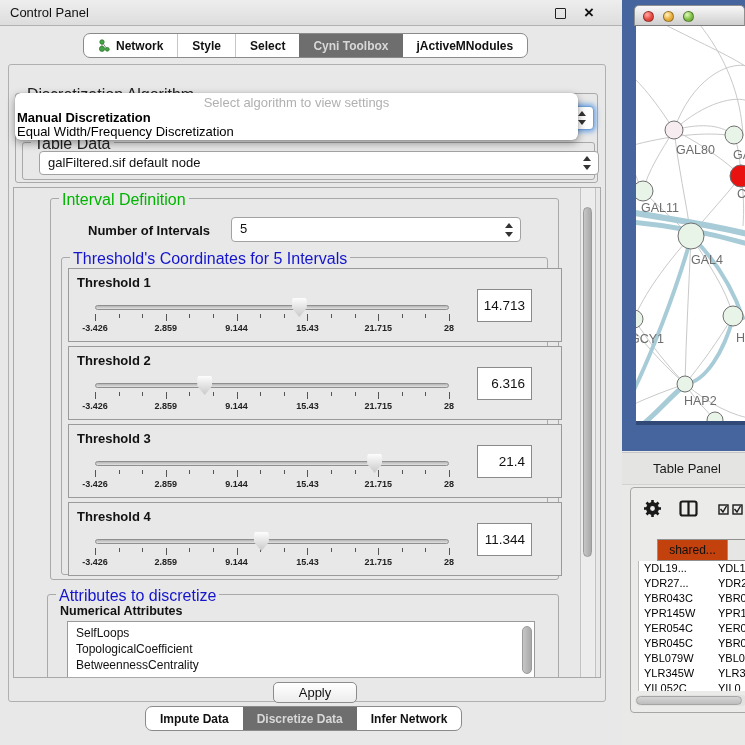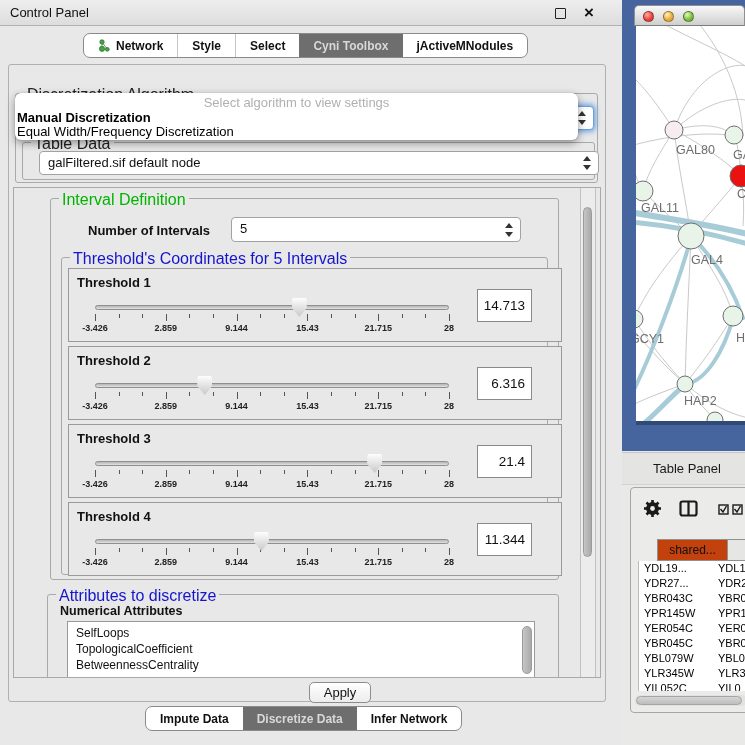--- a/index.html
+++ b/index.html
@@ -300,21 +300,21 @@
               </div>
             <div class="scroll-thumb-v" style="left:454px; top:4px; width:10px; height:48px;"></div>
           </div>
         </div>
 
         <div class="scrollbar-v" style="left:566px; top:0; width:16px; height:489px;">
           <div class="scroll-thumb-v" style="left:2px; top:19px; width:9px; height:350px;"></div>
         </div>
       </div>
 
-      <button class="push-button" style="left:264px; top:617px; width:62px; height:21px;margin-left:36px;">Apply</button>
+      <button class="push-button" style="left:264px; top:617px; width:84px; height:21px;">Apply</button>
     </div>
 
     <div class="tab-bar" style="left:145px; top:706px;">
         <div class="tab">
           <span>Impute Data</span>
         </div>
         <div class="tab selected">
           <span>Discretize Data</span>
         </div>
         <div class="tab">

